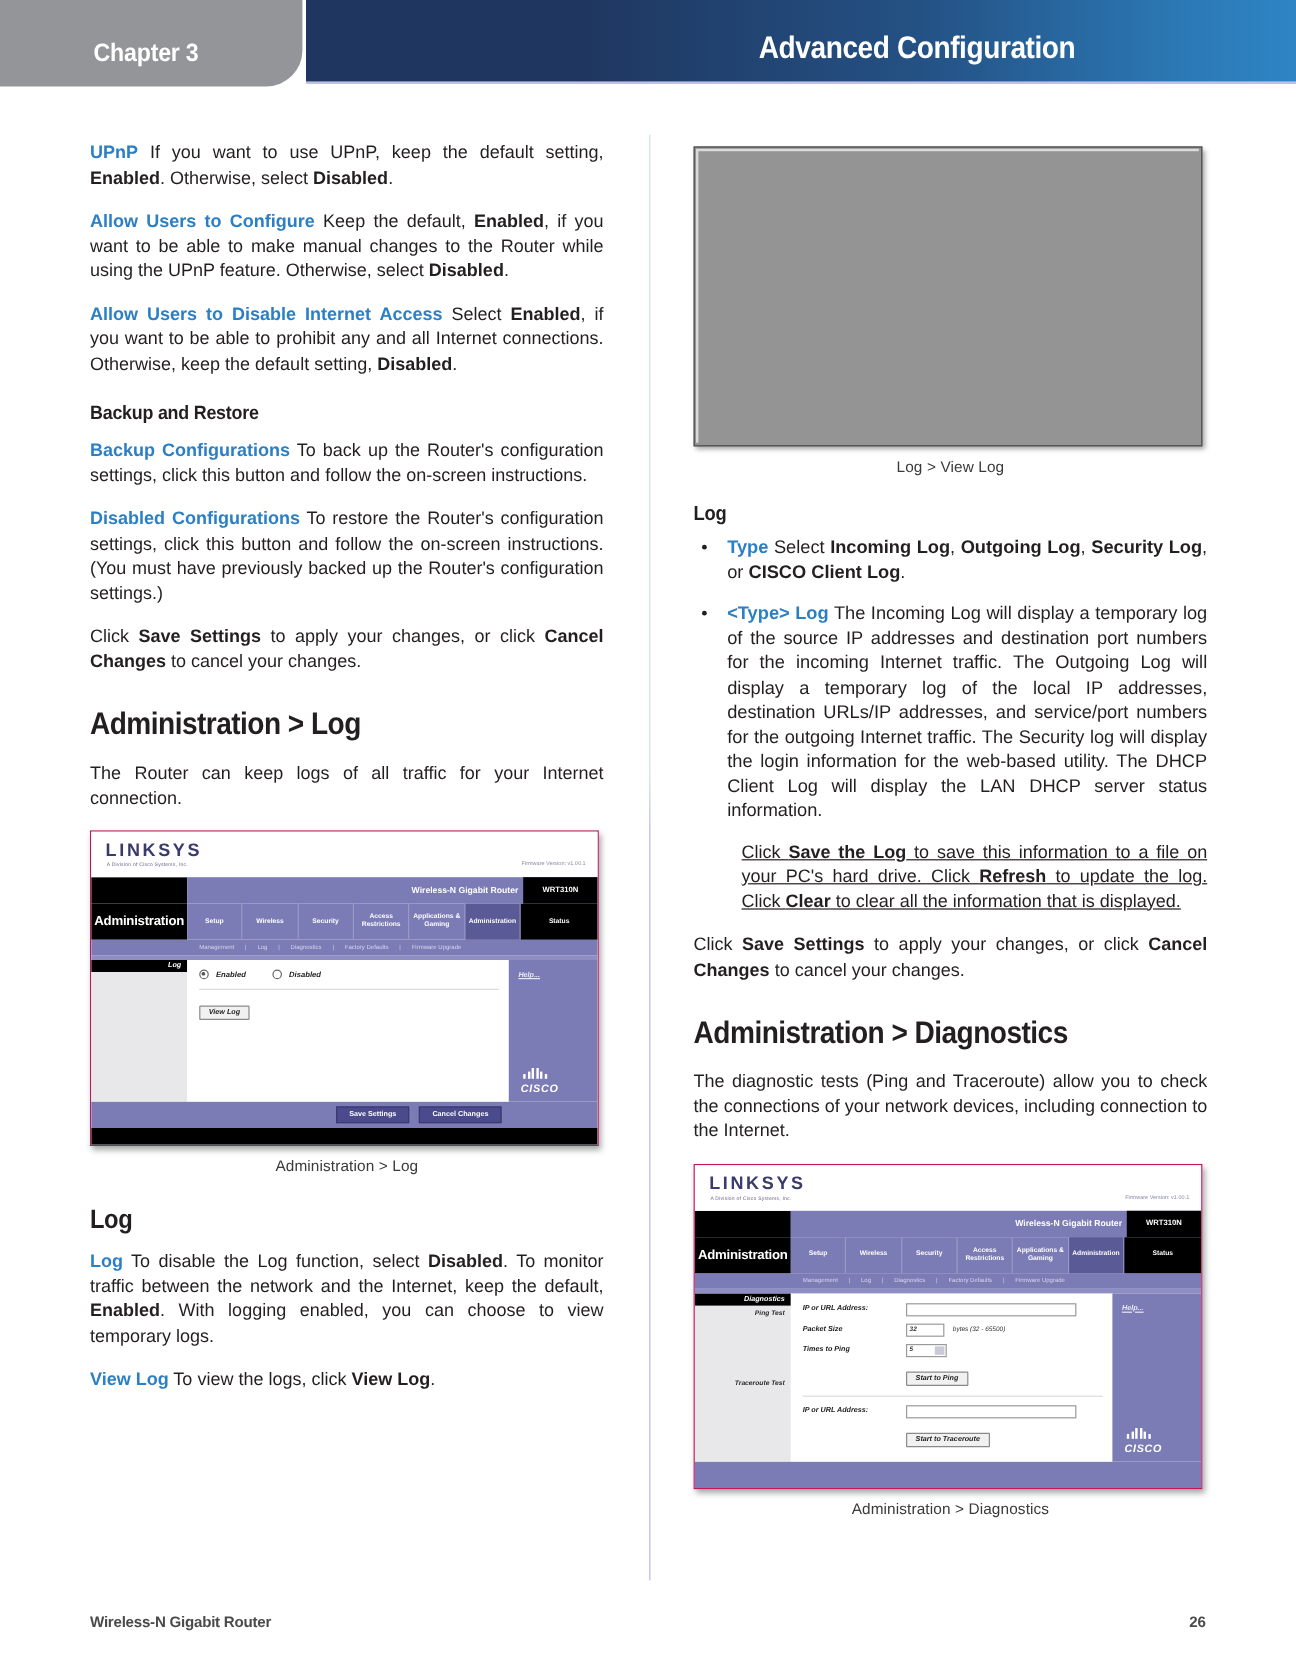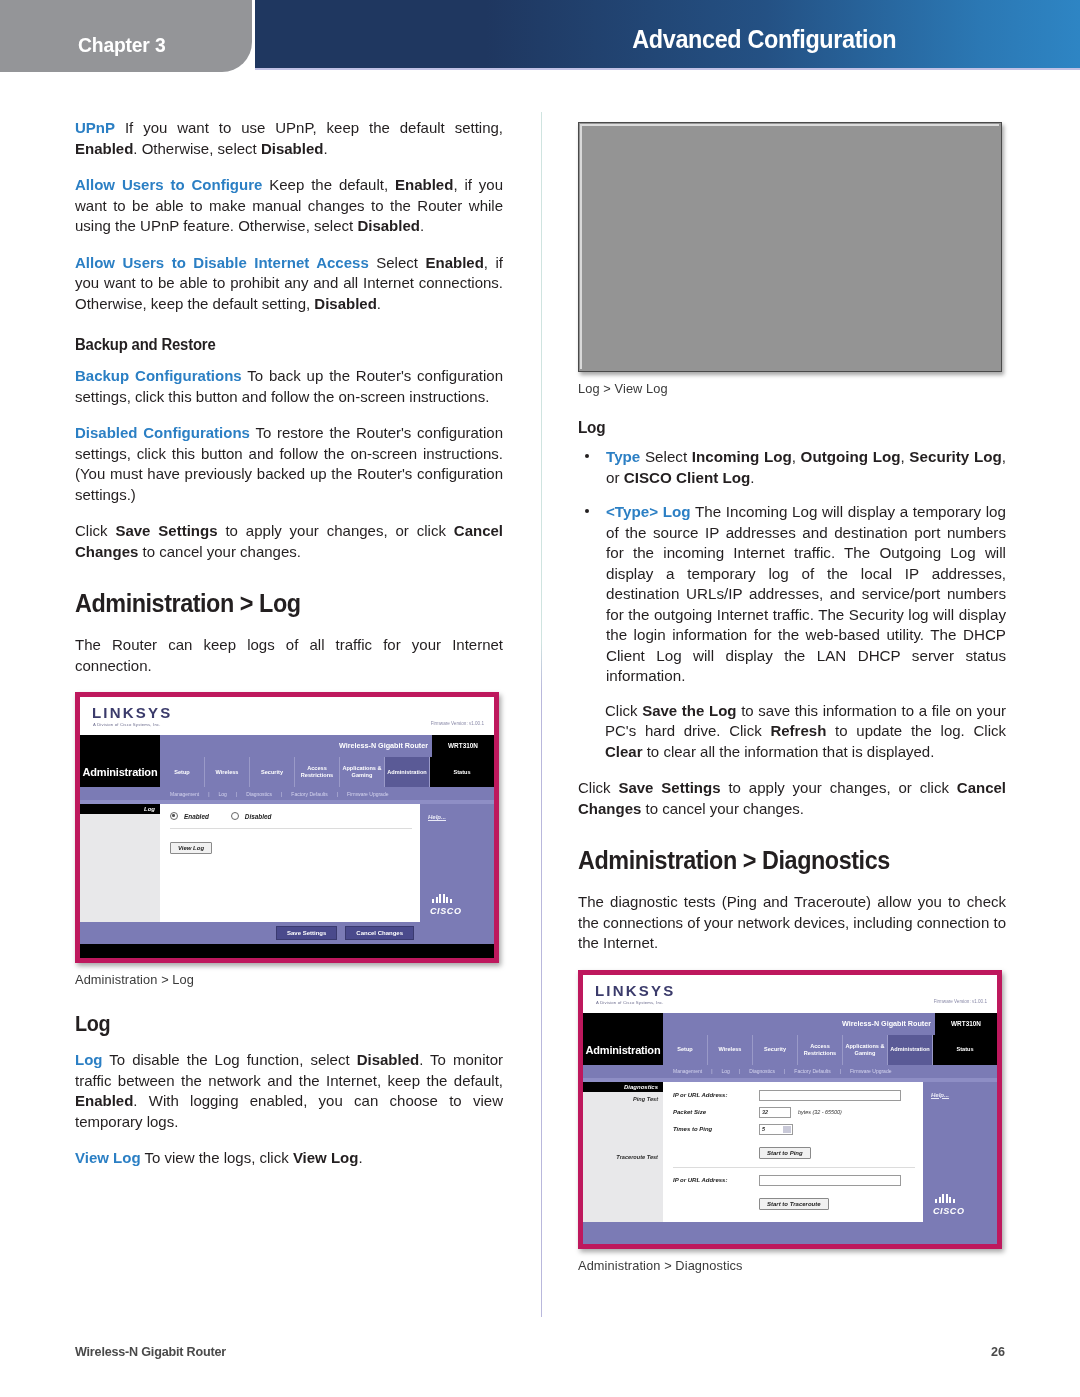--- a/index.html
+++ b/index.html
@@ -86,46 +86,46 @@
 
   ul.bullets{margin:0 0 14px 0;padding:0;list-style:none;}
   ul.bullets li{
     position:relative;padding-left:28px;margin-bottom:14px;
     font-size:15.2px;line-height:20.5px;text-align:justify;
   }
   ul.bullets li .dot{
     position:absolute;left:7px;top:7px;width:4px;height:4px;
     border-radius:50%;background:#231f20;
   }
-  p.indent{margin-left:27px;}
+  p.indent{margin-left:40px;text-decoration:underline;}
 
   
   .fig{margin:4px 0 6px 0;}
   .fig-cap{
-    font-size:12.8px;color:#3a3a3a;
+    text-align:center;font-size:12.8px;color:#3a3a3a;
     margin-top:9px;letter-spacing:.1px;
   }
 
   .placeholder-img{
     width:424px;height:250px;
     background:#949494;
     border:1px solid #4a4a4a;
     box-shadow:2px 3px 4px rgba(0,0,0,.35);
     box-sizing:border-box;
     position:relative;
   }
   .placeholder-img:after{
     content:"";position:absolute;left:1px;top:1px;right:2px;bottom:2px;
     border-left:2px solid #d9d9d9;border-top:2px solid #dcdcdc;
   }
 
   
   .router{
     width:424px;
-    border:5px solid #be185d;
+    border:1px solid #be185d;
     box-shadow:2px 3px 5px rgba(0,0,0,.35);
     background:#ffffff;
     box-sizing:border-box;
     font-family:"Liberation Sans", sans-serif;
     position:relative;
     overflow:hidden;
   }
   .r-top{
     height:38px;background:#ffffff;position:relative;border-bottom:0;
   }

